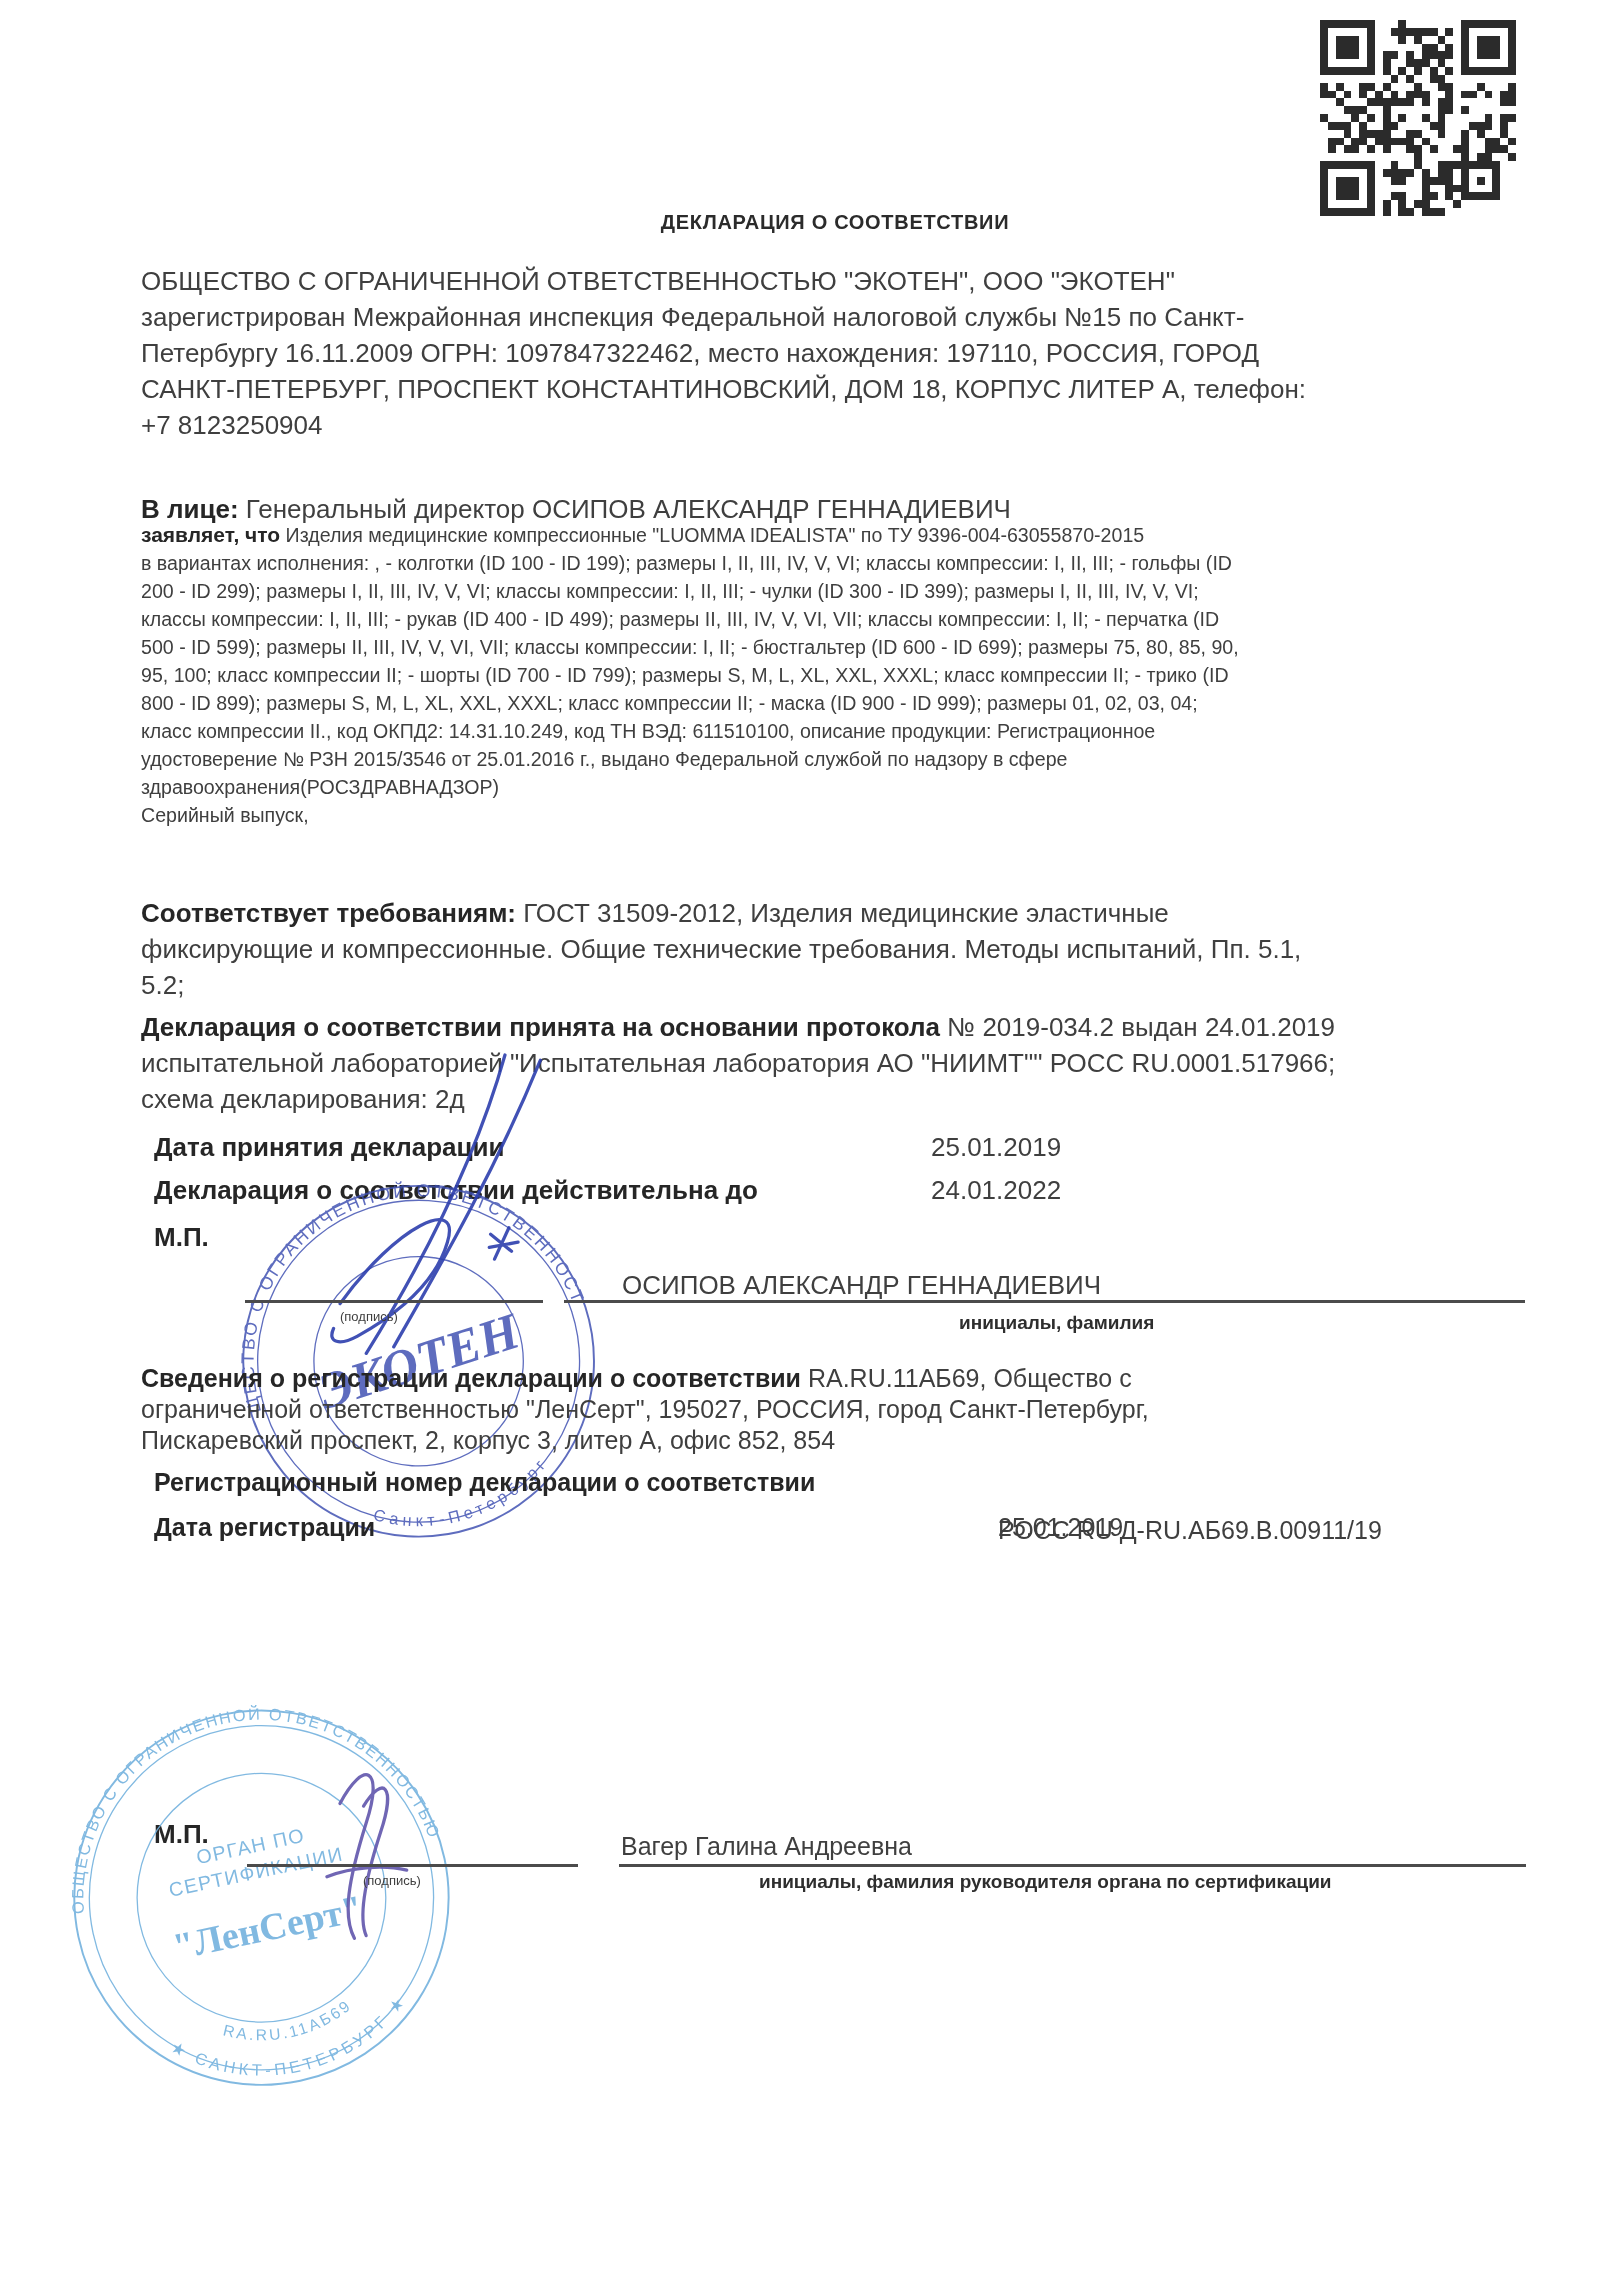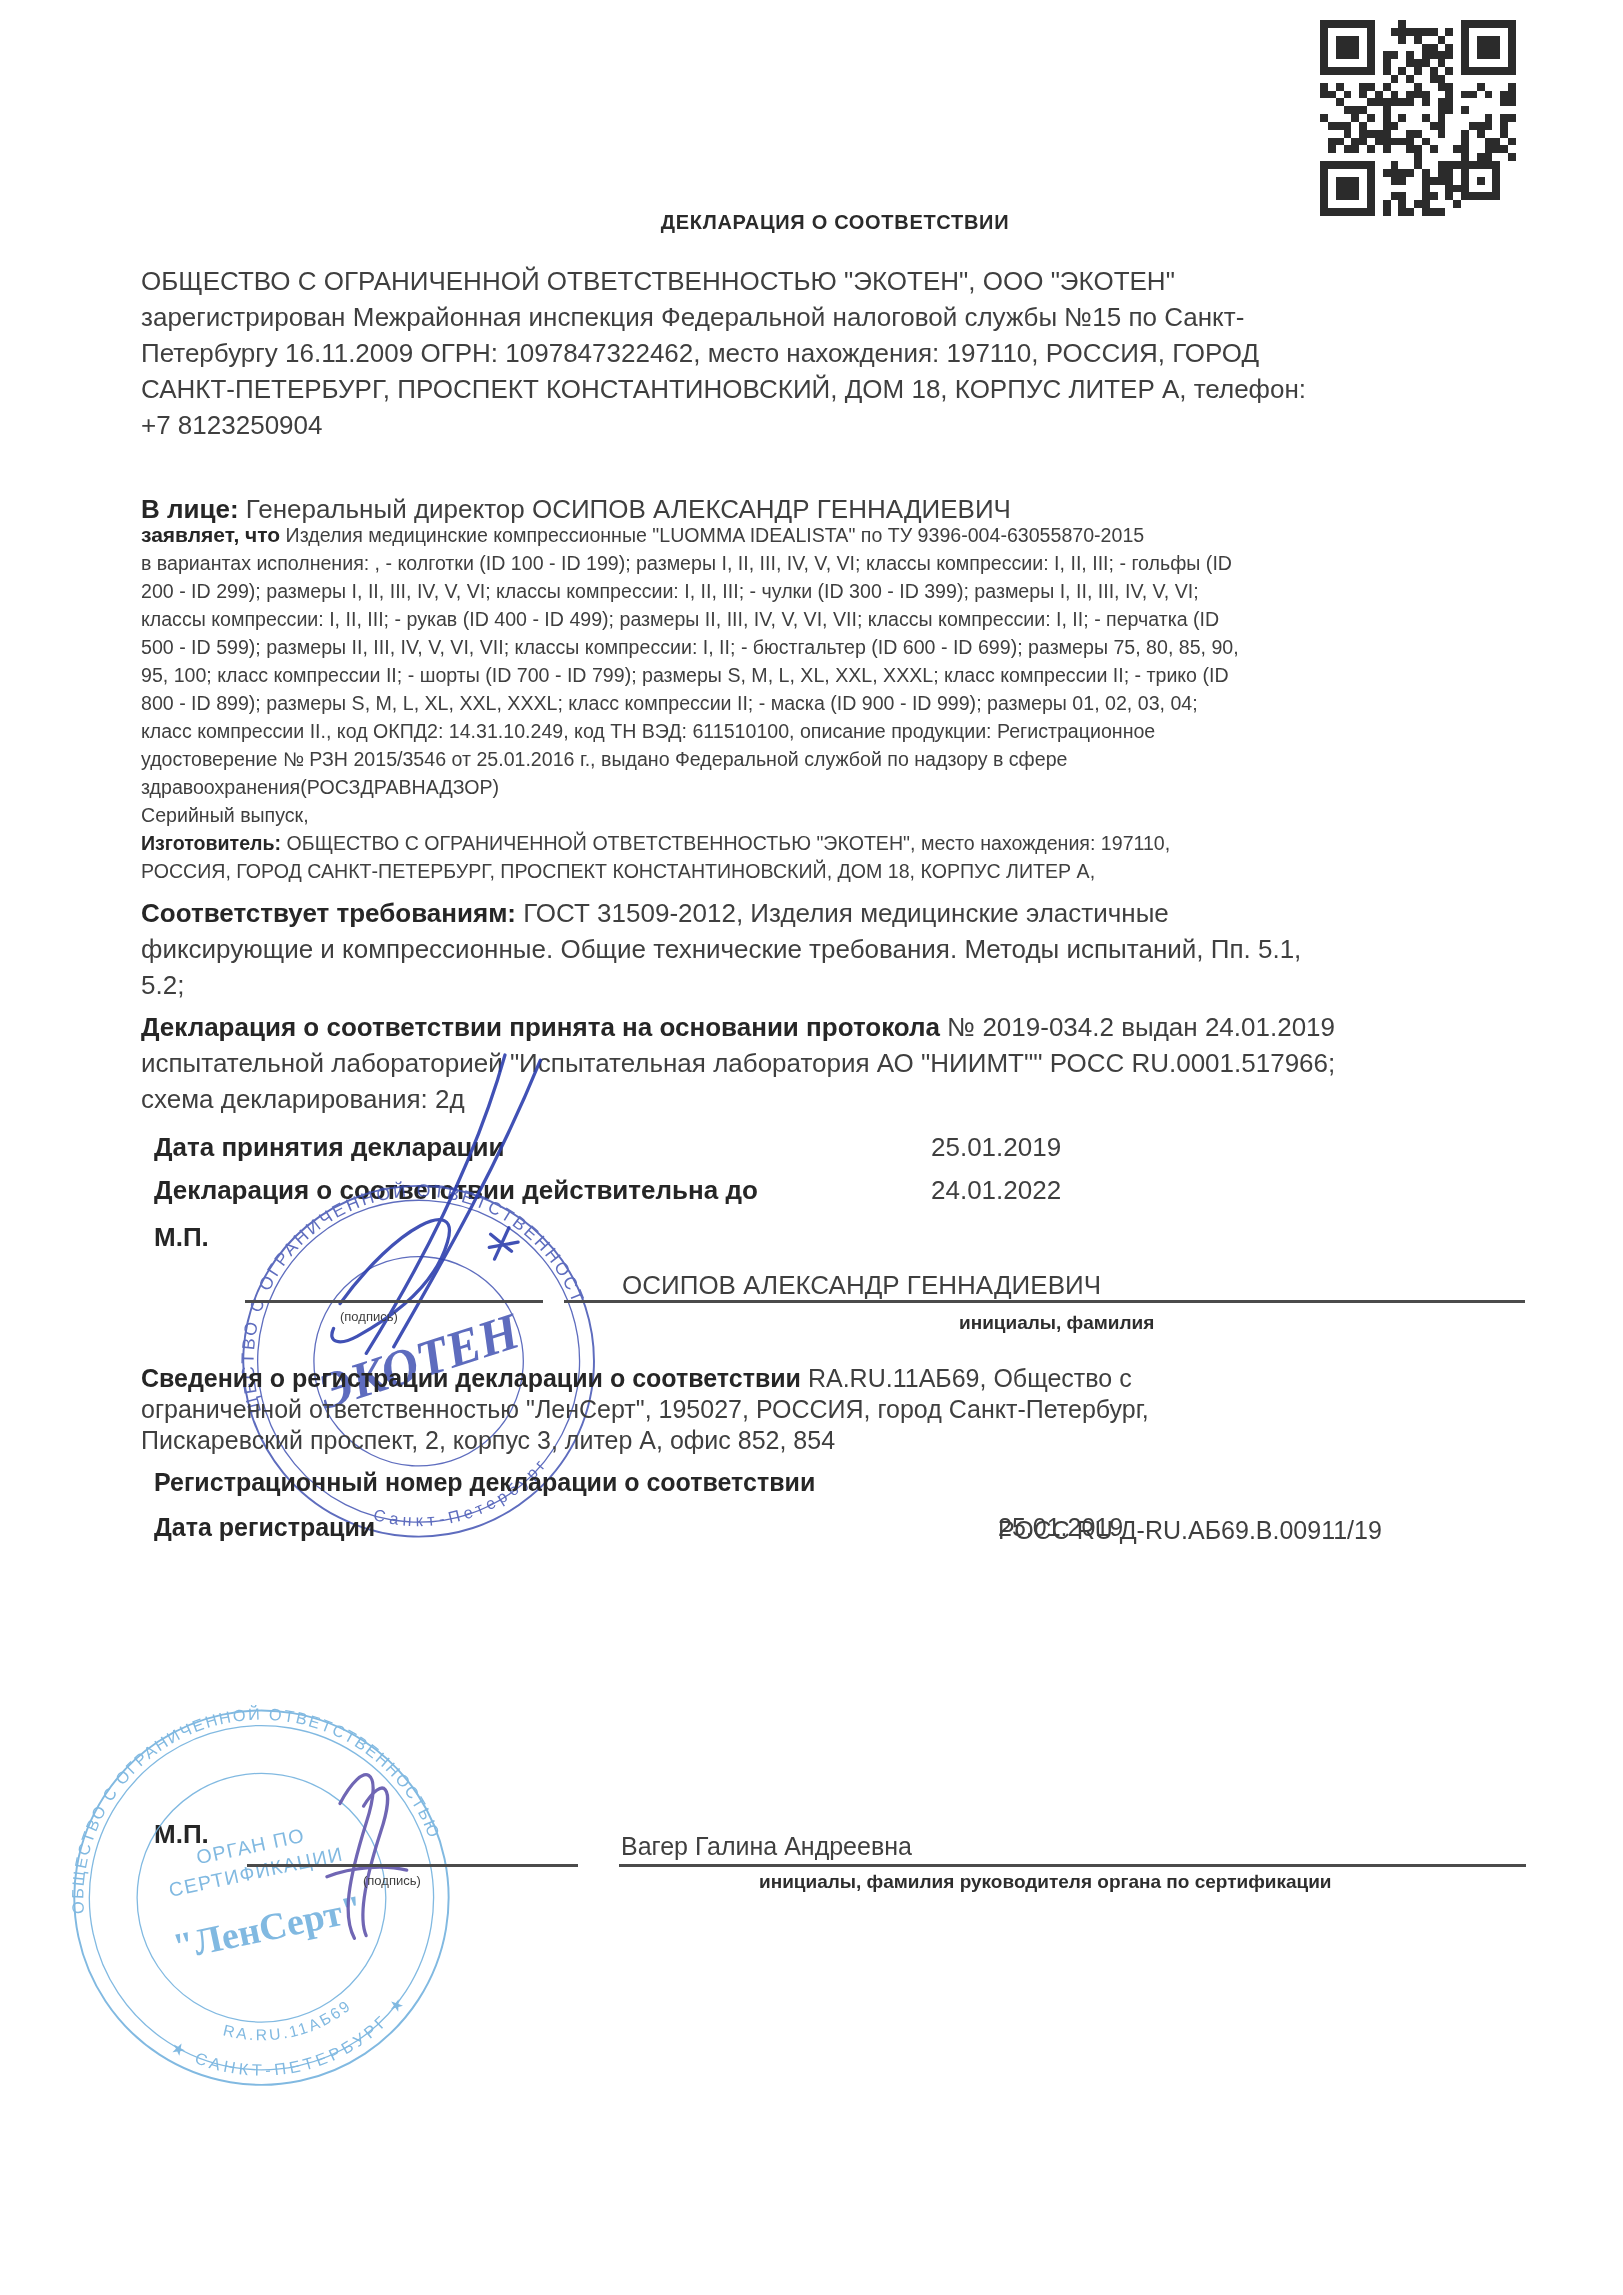--- a/index.html
+++ b/index.html
@@ -348,24 +348,20 @@
 200 - ID 299); размеры I, II, III, IV, V, VI; классы компрессии: I, II, III; - чулки (ID 300 - ID 399); размеры I, II, III, IV, V, VI;
 классы компрессии: I, II, III; - рукав (ID 400 - ID 499); размеры II, III, IV, V, VI, VII; классы компрессии: I, II; - перчатка (ID
 500 - ID 599); размеры II, III, IV, V, VI, VII; классы компрессии: I, II; - бюстгальтер (ID 600 - ID 699); размеры 75, 80, 85, 90,
 95, 100; класс компрессии II; - шорты (ID 700 - ID 799); размеры S, M, L, XL, XXL, XXXL; класс компрессии II; - трико (ID
 800 - ID 899); размеры S, M, L, XL, XXL, XXXL; класс компрессии II; - маска (ID 900 - ID 999); размеры 01, 02, 03, 04;
 класс компрессии II., код ОКПД2: 14.31.10.249, код ТН ВЭД: 611510100, описание продукции: Регистрационное
 удостоверение № РЗН 2015/3546 от 25.01.2016 г., выдано Федеральной службой по надзору в сфере
 здравоохранения(РОСЗДРАВНАДЗОР)
 Серийный выпуск,</span>
   </div>
-  <div>
-    <span class="lead">Изготовитель:</span><span class="pre"> ОБЩЕСТВО С ОГРАНИЧЕННОЙ ОТВЕТСТВЕННОСТЬЮ "ЭКОТЕН", место нахождения: 197110,
-РОССИЯ, ГОРОД САНКТ-ПЕТЕРБУРГ, ПРОСПЕКТ КОНСТАНТИНОВСКИЙ, ДОМ 18, КОРПУС ЛИТЕР А,</span>
-  </div>
 </div>
 
 <div class="abs col big" style="top:895px;">
   <span class="lead">Соответствует требованиям:</span><span class="pre"> ГОСТ 31509-2012, Изделия медицинские эластичные
 фиксирующие и компрессионные. Общие технические требования. Методы испытаний, Пп. 5.1,
 5.2;</span>
 </div>
 
 <div class="abs col big" style="top:1009px;">
   <span class="lead">Декларация о соответствии принята на основании протокола</span><span class="pre"> № 2019-034.2 выдан 24.01.2019

